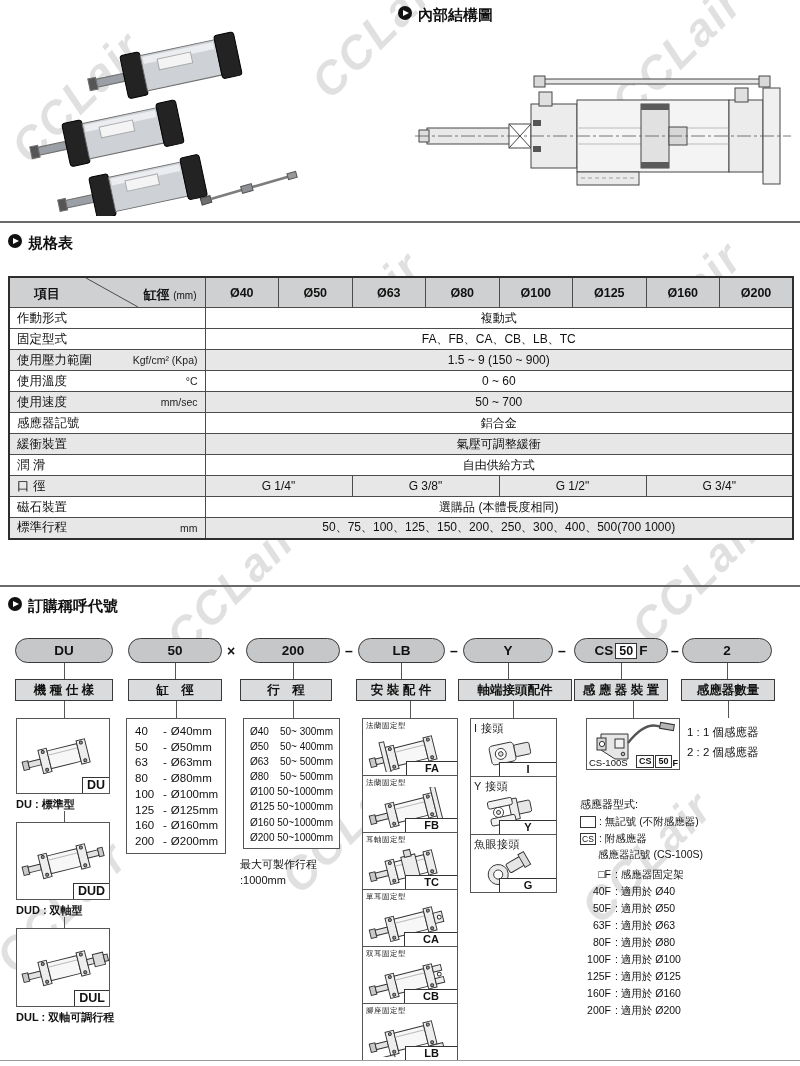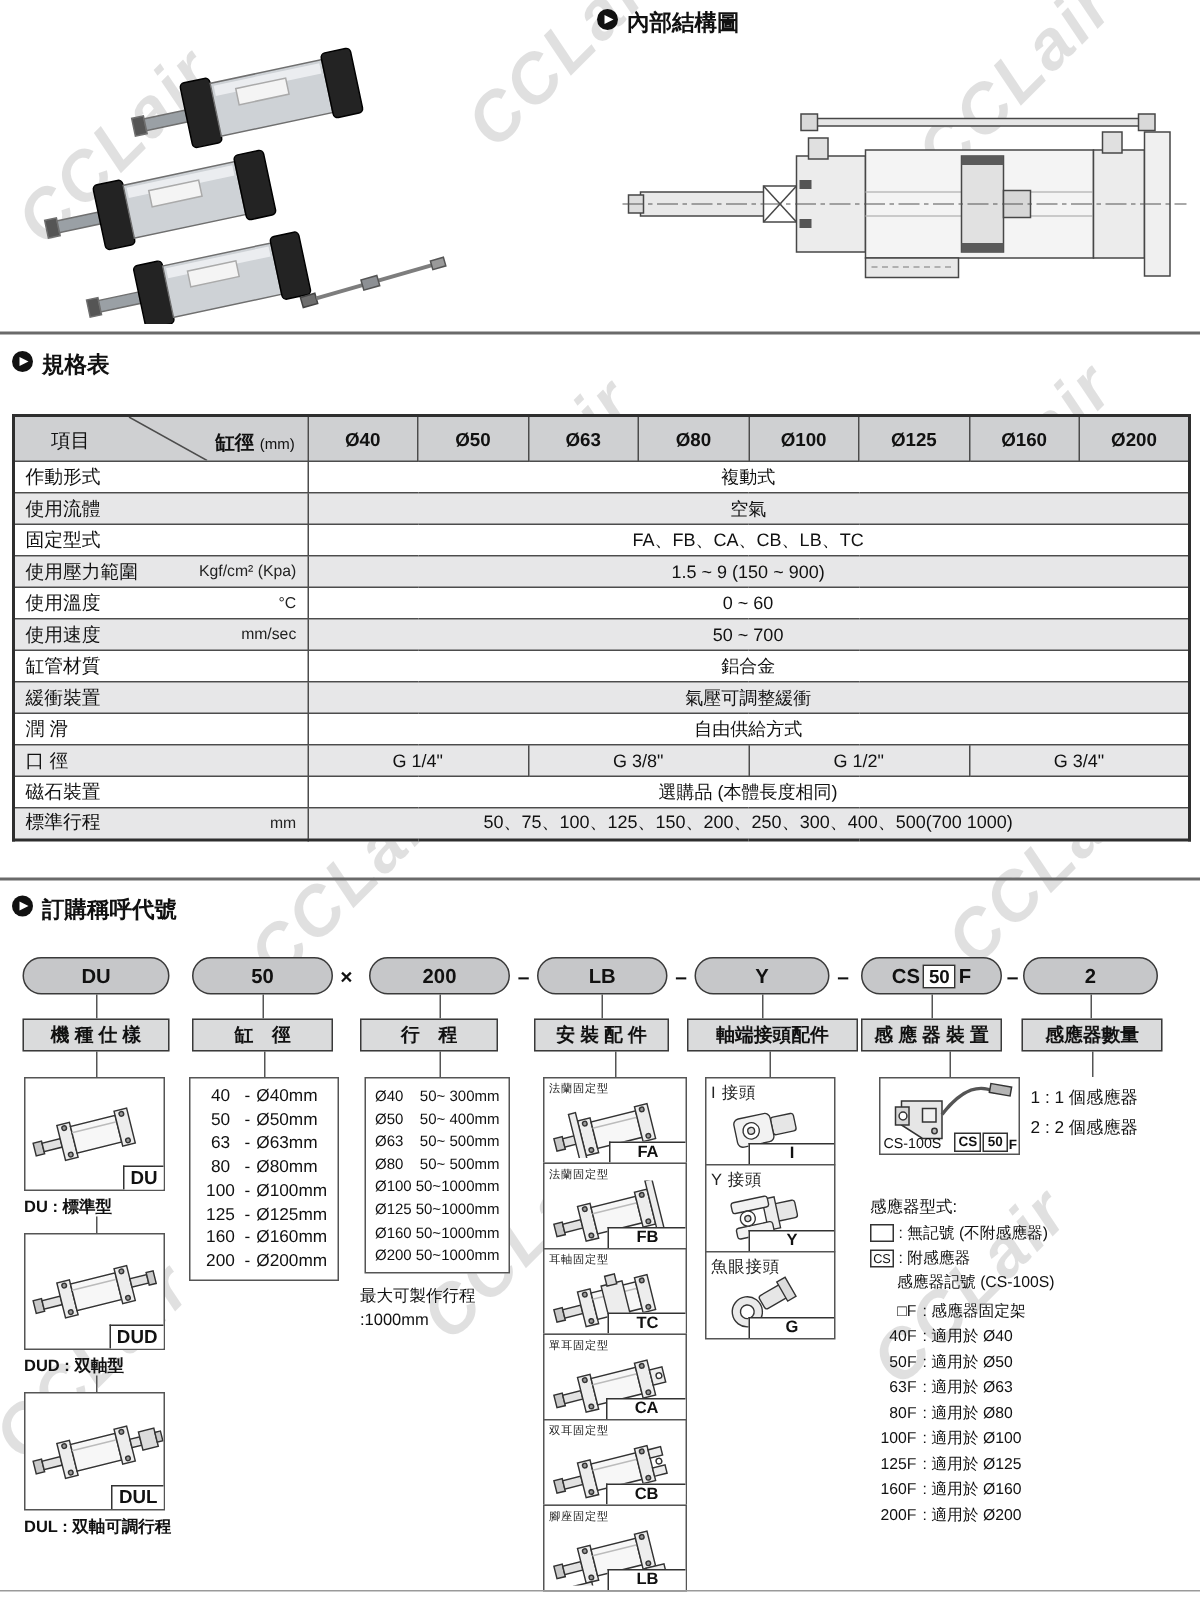--- a/index.html
+++ b/index.html
@@ -25,21 +25,21 @@
   table.spec th,table.spec td{border:1px solid #4c4c4c;padding:0;font-weight:normal}
   table.spec tr{height:21px}
   table.spec tr.head{height:29px;background:#cfd0d2}
   table.spec tr.head th{font-weight:bold;font-size:12.5px}
   table.spec tr.gray{background:#e7e7e8}
   table.spec td{text-align:center;font-size:12px}
   .rowlab{display:flex;justify-content:space-between;align-items:center;padding:0 7px;font-size:12.5px}
   .rowlab .unit{font-size:10.5px;color:#222}
   .corner{position:relative;height:29px}
   .corner svg{position:absolute;left:0;top:0}
-  .corner .c-item{position:absolute;left:24px;top:7px;font-size:13px;font-weight:normal}
+  .corner .c-item{position:absolute;left:24px;top:7px;font-size:13px;font-weight:bold}
   .corner .c-bore{position:absolute;right:8px;top:8px;font-size:13px;font-weight:bold}
   .corner .c-unit{font-size:10px;font-weight:normal}
   
   .pill{position:absolute;top:638px;height:25px;border:1.5px solid #3a3a3a;border-radius:13px;
       background:#c6c7c9;display:flex;align-items:center;justify-content:center;
       font-size:13.5px;font-weight:bold;box-sizing:border-box}
   .pill .inbox{background:#fff;border:1px solid #333;padding:0 3px;margin:0 2px;font-size:12.5px}
   .sep{position:absolute;top:638px;height:25px;display:flex;align-items:center;justify-content:center;
       font-size:14px;font-weight:bold;width:16px}
   .olabel{position:absolute;top:679px;height:22px;border:1px solid #3a3a3a;background:#dadbdc;
@@ -51,21 +51,21 @@
       font-weight:bold;padding:0 4px;line-height:15px;font-size:12.5px}
   .tag.small{font-size:11px;line-height:13px;padding:0 18px}
   .tag.ctr{min-width:20px;text-align:center}
   .boxcap{position:absolute;left:3px;top:2px;font-size:7.5px;color:#222;letter-spacing:0.5px}
   .boxcap.md{font-size:11px}
   .caption{position:absolute;font-size:11px;font-weight:bold;white-space:nowrap}
   
   .borelist{position:absolute;left:126px;top:718px;width:100px;height:136px;border:1px solid #555;
       box-sizing:border-box;padding:5px 0 0 8px;background:#fff}
   .borelist .row{display:flex;font-size:11.5px;line-height:15.7px}
-  .borelist .code{width:24px;text-align:center}
+  .borelist .code{width:24px;text-align:left}
   .borelist .dash{padding:0 4px}
   
   .strokelist{position:absolute;left:243px;top:718px;width:97px;height:131px;border:1px solid #555;
       box-sizing:border-box;padding:5px 6px 0 6px;background:#fff}
   .strokelist .row{display:flex;font-size:10px;line-height:15.1px;white-space:nowrap}
   .strokelist .bore{width:30px}
   .strokenote{position:absolute;left:240px;top:856px;font-size:11px;line-height:16px}
   
   .s-title{position:absolute;left:580px;top:797px;font-size:11px}
   .s-line{position:absolute;left:580px;display:flex;align-items:center;font-size:10.5px;white-space:nowrap}
@@ -265,29 +265,20 @@
   </tr>
   <tr>
     <th>
           <div class="rowlab">
             <span>作動形式</span>
             <span class="unit"></span>
           </div>
         </th>
     <td colspan="8">複動式</td>
   </tr>
-  <tr class="gray">
-    <th>
-          <div class="rowlab">
-            <span>使用流體</span>
-            <span class="unit"></span>
-          </div>
-        </th>
-    <td colspan="8">空氣</td>
-  </tr>
   <tr>
     <th>
           <div class="rowlab">
             <span>固定型式</span>
             <span class="unit"></span>
           </div>
         </th>
     <td colspan="8">FA、FB、CA、CB、LB、TC</td>
   </tr>
   <tr class="gray">
@@ -313,21 +304,21 @@
           <div class="rowlab">
             <span>使用速度</span>
             <span class="unit">mm/sec</span>
           </div>
         </th>
     <td colspan="8">50 ~ 700</td>
   </tr>
   <tr>
     <th>
           <div class="rowlab">
-            <span>缸管材質</span>
+            <span>感應器記號</span>
             <span class="unit"></span>
           </div>
         </th>
     <td colspan="8">鋁合金</td>
   </tr>
   <tr class="gray">
     <th>
           <div class="rowlab">
             <span>緩衝裝置</span>
             <span class="unit"></span>

